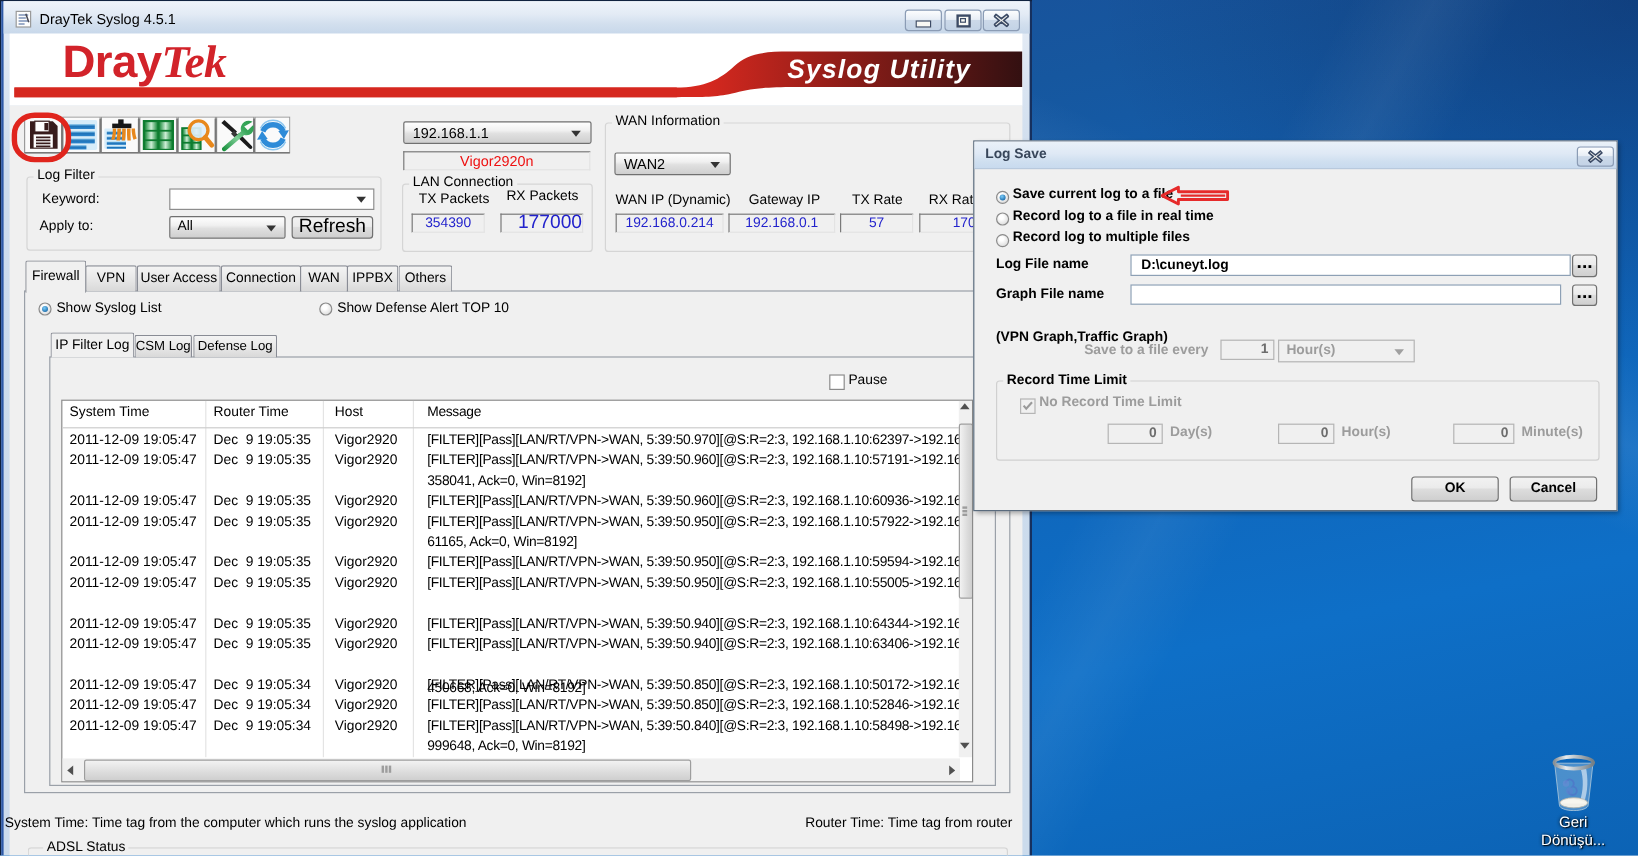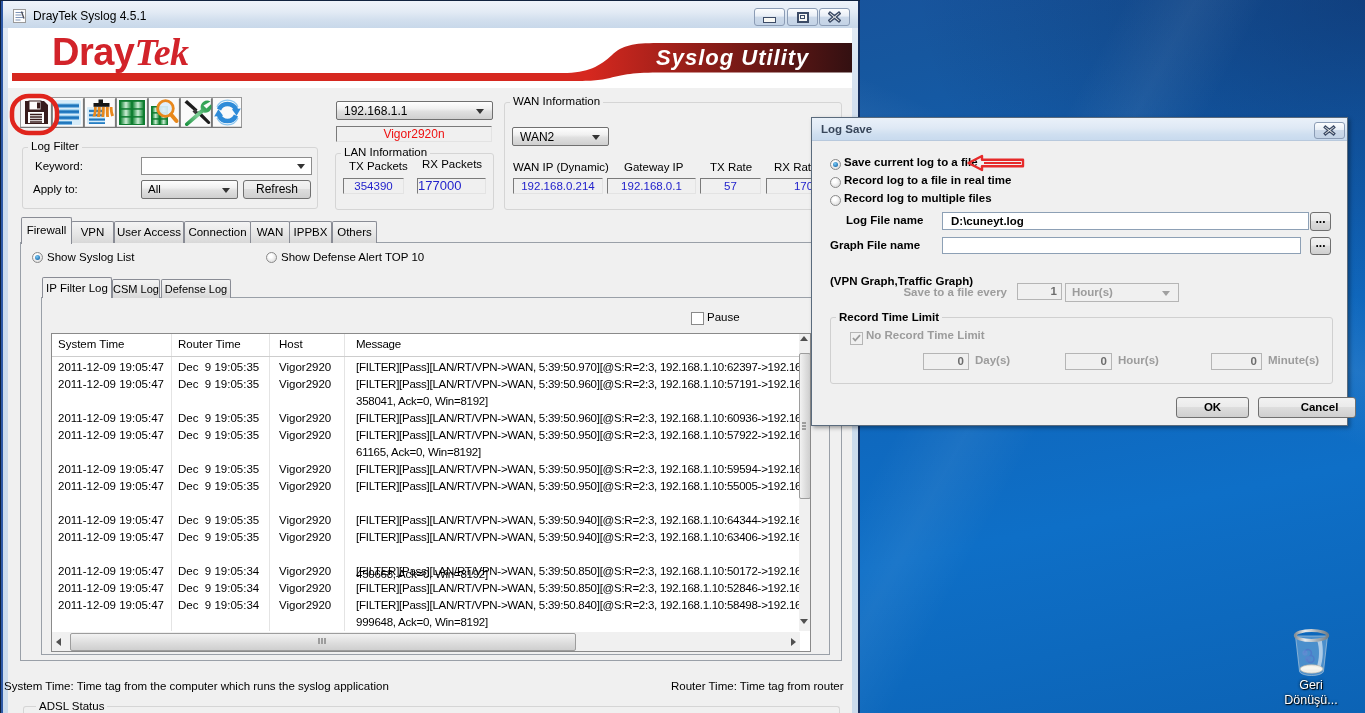--- a/index.html
+++ b/index.html
@@ -2,21 +2,21 @@
 <html><head><meta charset="utf-8">
 <style>
 html,body{margin:0;padding:0;width:1365px;height:713px;overflow:hidden;}
 body{font-family:"Liberation Sans",sans-serif;position:relative;
 background:radial-gradient(620px 420px at 100% 0%, rgba(9,26,74,0.40), rgba(9,26,74,0.0) 72%),linear-gradient(168deg, #1c4b95 0%, #16579f 25%, #1064b8 52%, #0e6fc7 75%, #0c63b5 100%);}
 .abs{position:absolute;}
 .streak{position:absolute;pointer-events:none;}
 
 .btn7{position:absolute;border:1px solid #707070;border-radius:3px;
 background:linear-gradient(#f2f2f2 0%,#ebebeb 45%,#dddddd 50%,#cfcfcf 100%);
-font-size:12px;color:#000;text-align:center;}
+font-size:16px;color:#000;text-align:center;}
 .tbox{position:absolute;border:1px solid #999;background:#fff;}
 .inset{position:absolute;border:1px solid #a0a0a0;border-top-color:#7a7a7a;border-left-color:#7a7a7a;border-bottom-color:#e3e3e3;border-right-color:#e3e3e3;background:#f0f0f0;}
 .grp{position:absolute;border:1px solid #d5d5d5;border-radius:3px;}
 .grplbl{position:absolute;background:#f0f0f0;padding:0 3px;font-size:11.5px;color:#000;line-height:11px;}
 .lbl{position:absolute;font-size:11.5px;color:#000;white-space:pre;}
 .combo7{position:absolute;border:1px solid #707070;border-radius:2px;
 background:linear-gradient(#fefefe 0%,#f0f0f0 40%,#e0e0e0 55%,#cfcfcf 100%);}
 .arr{position:absolute;width:0;height:0;border-left:4px solid transparent;border-right:4px solid transparent;border-top:5px solid #333;}
 .radio{position:absolute;width:9px;height:9px;border-radius:50%;border:1px solid #8a8a8a;background:radial-gradient(circle at 40% 35%, #fff 20%, #ddd 80%, #bbb 100%);}
 .radio.sel::after{content:"";position:absolute;left:2px;top:2px;width:5px;height:5px;border-radius:50%;background:radial-gradient(circle at 40% 35%, #6fc0ef 10%, #1a69a8 80%);}
@@ -196,25 +196,25 @@
       </div>
     <div class="btn7" style="left:243px;top:180px;width:66px;height:17px;line-height:16px;">Refresh</div>
 
     <div class="combo7" style="left:336px;top:101px;width:155px;height:17px;">
       <div class="lbl" style="left:7px;top:2px;font-size:12px;">192.168.1.1</div>
         <div class="arr" style="right:8px;top:7px;"></div>
       </div>
     <div class="inset" style="left:336px;top:126px;width:154px;height:14px;text-align:center;font-size:12px;color:#ee1111;line-height:14px;">Vigor2920n</div>
 
     <div class="grp" style="left:335px;top:153px;width:157px;height:55px;"></div>
-    <div class="grplbl" style="left:341px;top:147px;">LAN Information</div>
+    <div class="grplbl" style="left:341px;top:147px;">LAN Connection</div>
     <div class="lbl" style="left:349px;top:160px;">TX Packets</div>
     <div class="lbl" style="left:422px;top:158px;">RX Packets</div>
     <div class="inset" style="left:343px;top:178px;width:59px;height:14px;text-align:center;line-height:14px;font-size:11.5px;color:#2222cc;">354390</div>
-    <div class="inset" style="left:417px;top:178px;width:67px;height:14px;text-align:left;line-height:14px;font-size:13px;color:#2222cc;">177000</div>
+    <div class="inset" style="left:417px;top:178px;width:67px;height:14px;text-align:right;line-height:14px;font-size:16px;color:#2222cc;">177000</div>
 
     <div class="grp" style="left:504px;top:102px;width:336px;height:106px;"></div>
     <div class="grplbl" style="left:510px;top:96px;">WAN Information</div>
     <div class="combo7" style="left:512px;top:127px;width:95px;height:17px;">
       <div class="lbl" style="left:7px;top:2px;font-size:12px;">WAN2</div>
         <div class="arr" style="right:8px;top:7px;"></div>
       </div>
     <div class="lbl" style="left:513px;top:161px;">WAN IP (Dynamic)</div>
     <div class="lbl" style="left:624px;top:161px;">Gateway IP</div>
     <div class="lbl" style="left:710px;top:161px;">TX Rate</div>
@@ -305,21 +305,21 @@
   <div class="radio sel" style="left:18px;top:41px;"></div>
   <div class="abs" style="left:32px;top:38px;">Save current log to a file</div>
   <svg class="abs" style="left:155px;top:36px" width="58" height="18" viewBox="0 0 58 18">
     <path d="M1.5 9 L15 2 L15 5.8 L56 5.8 L56 12.2 L15 12.2 L15 16 Z" fill="none" stroke="#e62a2a" stroke-width="2.4" stroke-linejoin="round"></path>
     <path d="M17 9 L54 9" stroke="#e62a2a" stroke-width="2"></path>
   </svg>
   <div class="radio" style="left:18px;top:59px;"></div>
   <div class="abs" style="left:32px;top:56px;">Record log to a file in real time</div>
   <div class="radio" style="left:18px;top:77px;"></div>
   <div class="abs" style="left:32px;top:74px;">Record log to multiple files</div>
-  <div class="abs" style="left:18px;top:96px;margin-left:16px;">Log File name</div>
+  <div class="abs" style="left:18px;top:96px;">Log File name</div>
   <div class="tbox" style="left:130px;top:94px;width:357px;height:16px;border-color:#8da0b5;padding-left:8px;font-size:11.5px;line-height:16px;">D:\cuneyt.log</div>
   <div class="btn7" style="left:498px;top:94px;width:19px;height:17px;line-height:12px;">...</div>
   <div class="abs" style="left:18px;top:121px;">Graph File name</div>
   <div class="tbox" style="left:130px;top:119px;width:357px;height:15px;border-color:#8da0b5;"></div>
   <div class="btn7" style="left:498px;top:119px;width:19px;height:16px;line-height:11px;">...</div>
   <div class="abs" style="left:18px;top:141px;margin-top:16px;">(VPN Graph,Traffic Graph)</div>
   <div class="abs" style="left:75px;top:168px;width:120px;text-align:right;color:#9c9c9c;white-space:nowrap;">Save to a file every</div>
   <div class="abs" style="left:205px;top:165px;width:39px;height:15px;border:1px solid #b5b5b5;background:#f0f0f0;text-align:right;padding-right:4px;color:#6d6d6d;line-height:15px;">1</div>
   <div class="abs" style="left:253px;top:165px;width:112px;height:17px;border:1px solid #b5b5b5;background:#f0f0f0;color:#9c9c9c;line-height:17px;">
     <span style="padding-left:6px;">Hour(s)</span>
@@ -331,21 +331,21 @@
         <path d="M2 5 L4.2 7.5 L9 2.2" fill="none" stroke="#9a9a9a" stroke-width="1.8"></path>
       </svg></div>
   <div class="abs" style="left:54px;top:211px;color:#9c9c9c;">No Record Time Limit</div>
   <div class="abs" style="left:111px;top:235px;width:40px;height:15px;border:1px solid #b5b5b5;background:#f0f0f0;text-align:right;padding-right:4px;color:#6d6d6d;line-height:15px;">0</div>
   <div class="abs" style="left:163px;top:236px;color:#9c9c9c;">Day(s)</div>
   <div class="abs" style="left:253px;top:235px;width:41px;height:15px;border:1px solid #b5b5b5;background:#f0f0f0;text-align:right;padding-right:4px;color:#6d6d6d;line-height:15px;">0</div>
   <div class="abs" style="left:306px;top:236px;color:#9c9c9c;">Hour(s)</div>
   <div class="abs" style="left:399px;top:235px;width:45px;height:15px;border:1px solid #b5b5b5;background:#f0f0f0;text-align:right;padding-right:4px;color:#6d6d6d;line-height:15px;">0</div>
   <div class="abs" style="left:456px;top:236px;color:#9c9c9c;">Minute(s)</div>
   <div class="btn7" style="left:364px;top:279px;width:71px;height:19px;line-height:18px;font-size:11.5px;">OK</div>
-  <div class="btn7" style="left:446px;top:279px;width:71px;height:19px;line-height:18px;font-size:11.5px;padding-left:25px;">Cancel</div>
+  <div class="btn7" style="left:446px;top:279px;width:71px;height:19px;line-height:18px;font-size:11.5px;">Cancel</div>
 </div>
 
 <div id="bin">
   <svg class="abs" style="left:1292px;top:628px" width="40" height="48" viewBox="0 0 40 48">
     <defs>
       <linearGradient id="rim" x1="0" y1="0" x2="1" y2="0">
           <stop offset="0" stop-color="#889097"></stop>
           <stop offset="0.3" stop-color="#e6ebee"></stop>
           <stop offset="0.65" stop-color="#a8b1b8"></stop>
           <stop offset="1" stop-color="#757f86"></stop>

